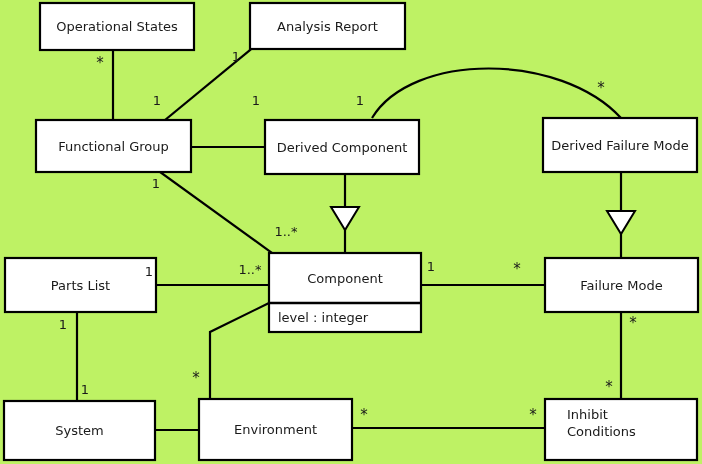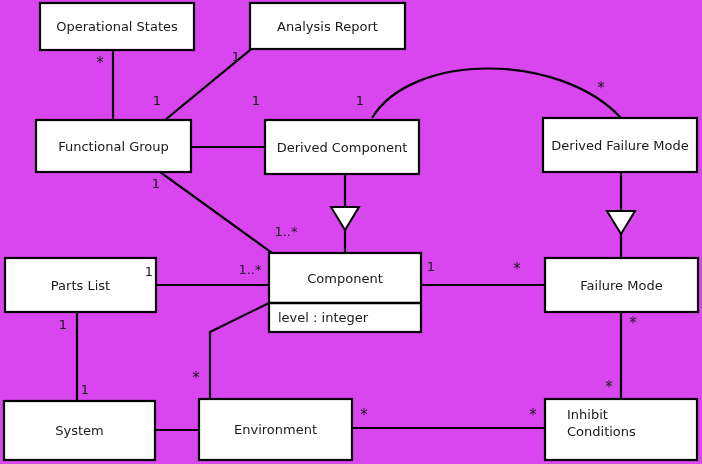--- a/index.html
+++ b/index.html
@@ -4,21 +4,21 @@
 <style>
   html, body {
     margin: 0;
     padding: 0;
     background: #ffffff;
   }
   #diagram-root {
     position: relative;
     width: 702px;
     height: 464px;
-    background: #d946ef;
+    background: #bef264;
     font-family: "DejaVu Sans", "Liberation Sans", sans-serif;
     overflow: hidden;
   }
   #uml-svg {
     position: absolute;
     left: 0;
     top: 0;
     width: 702px;
     height: 464px;
   }

